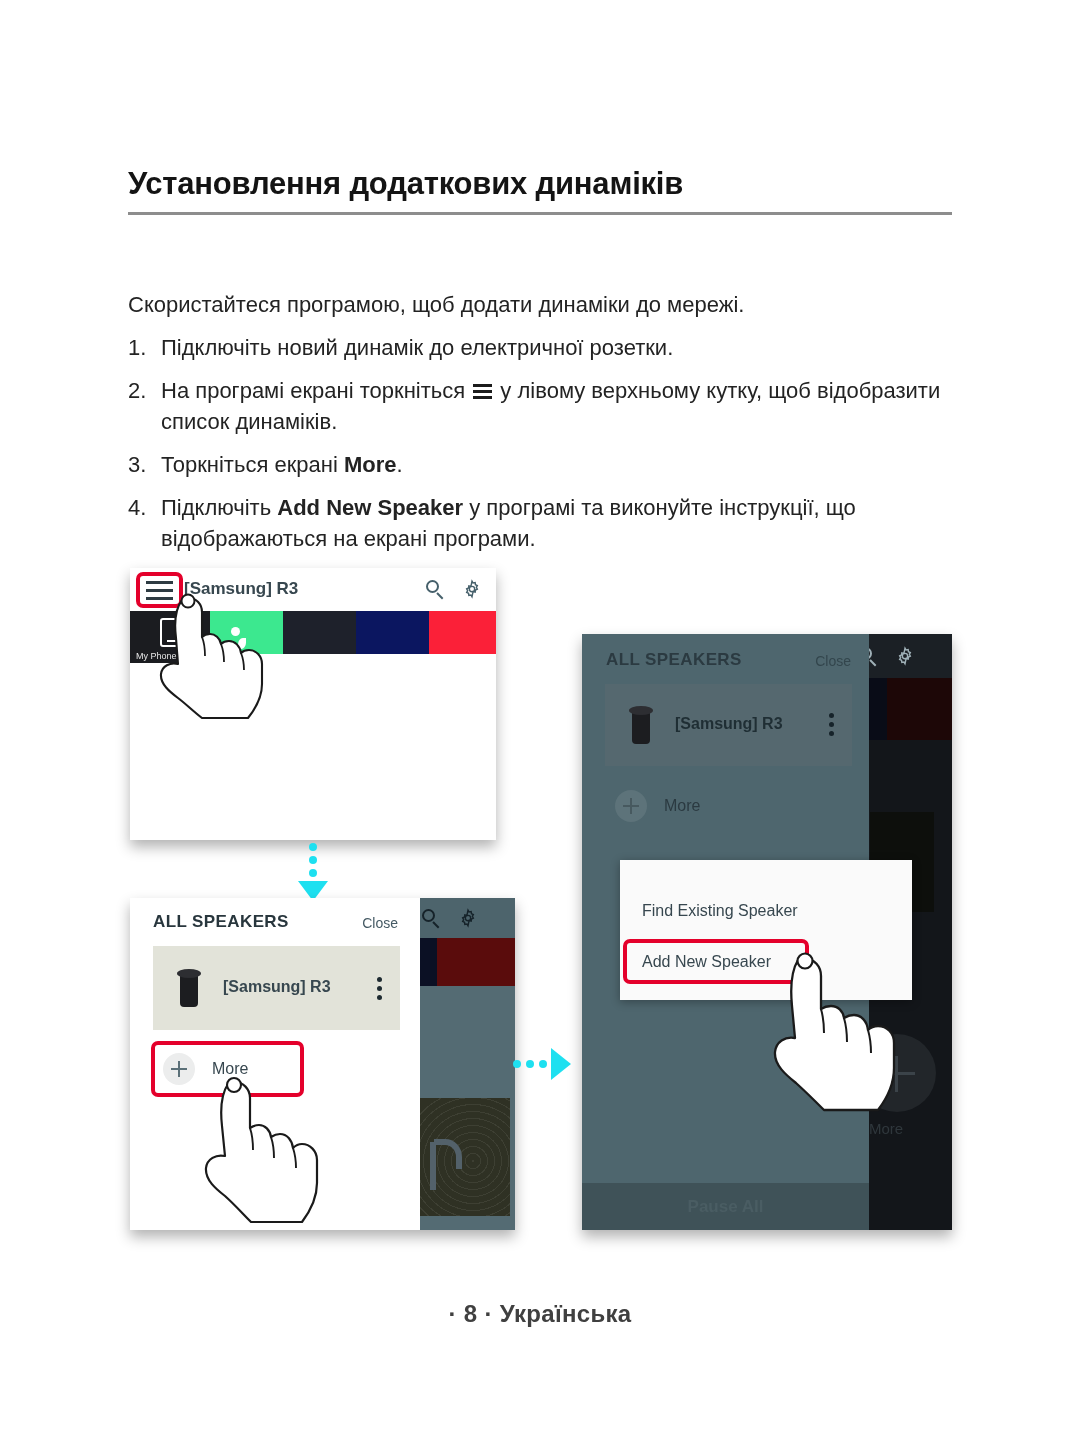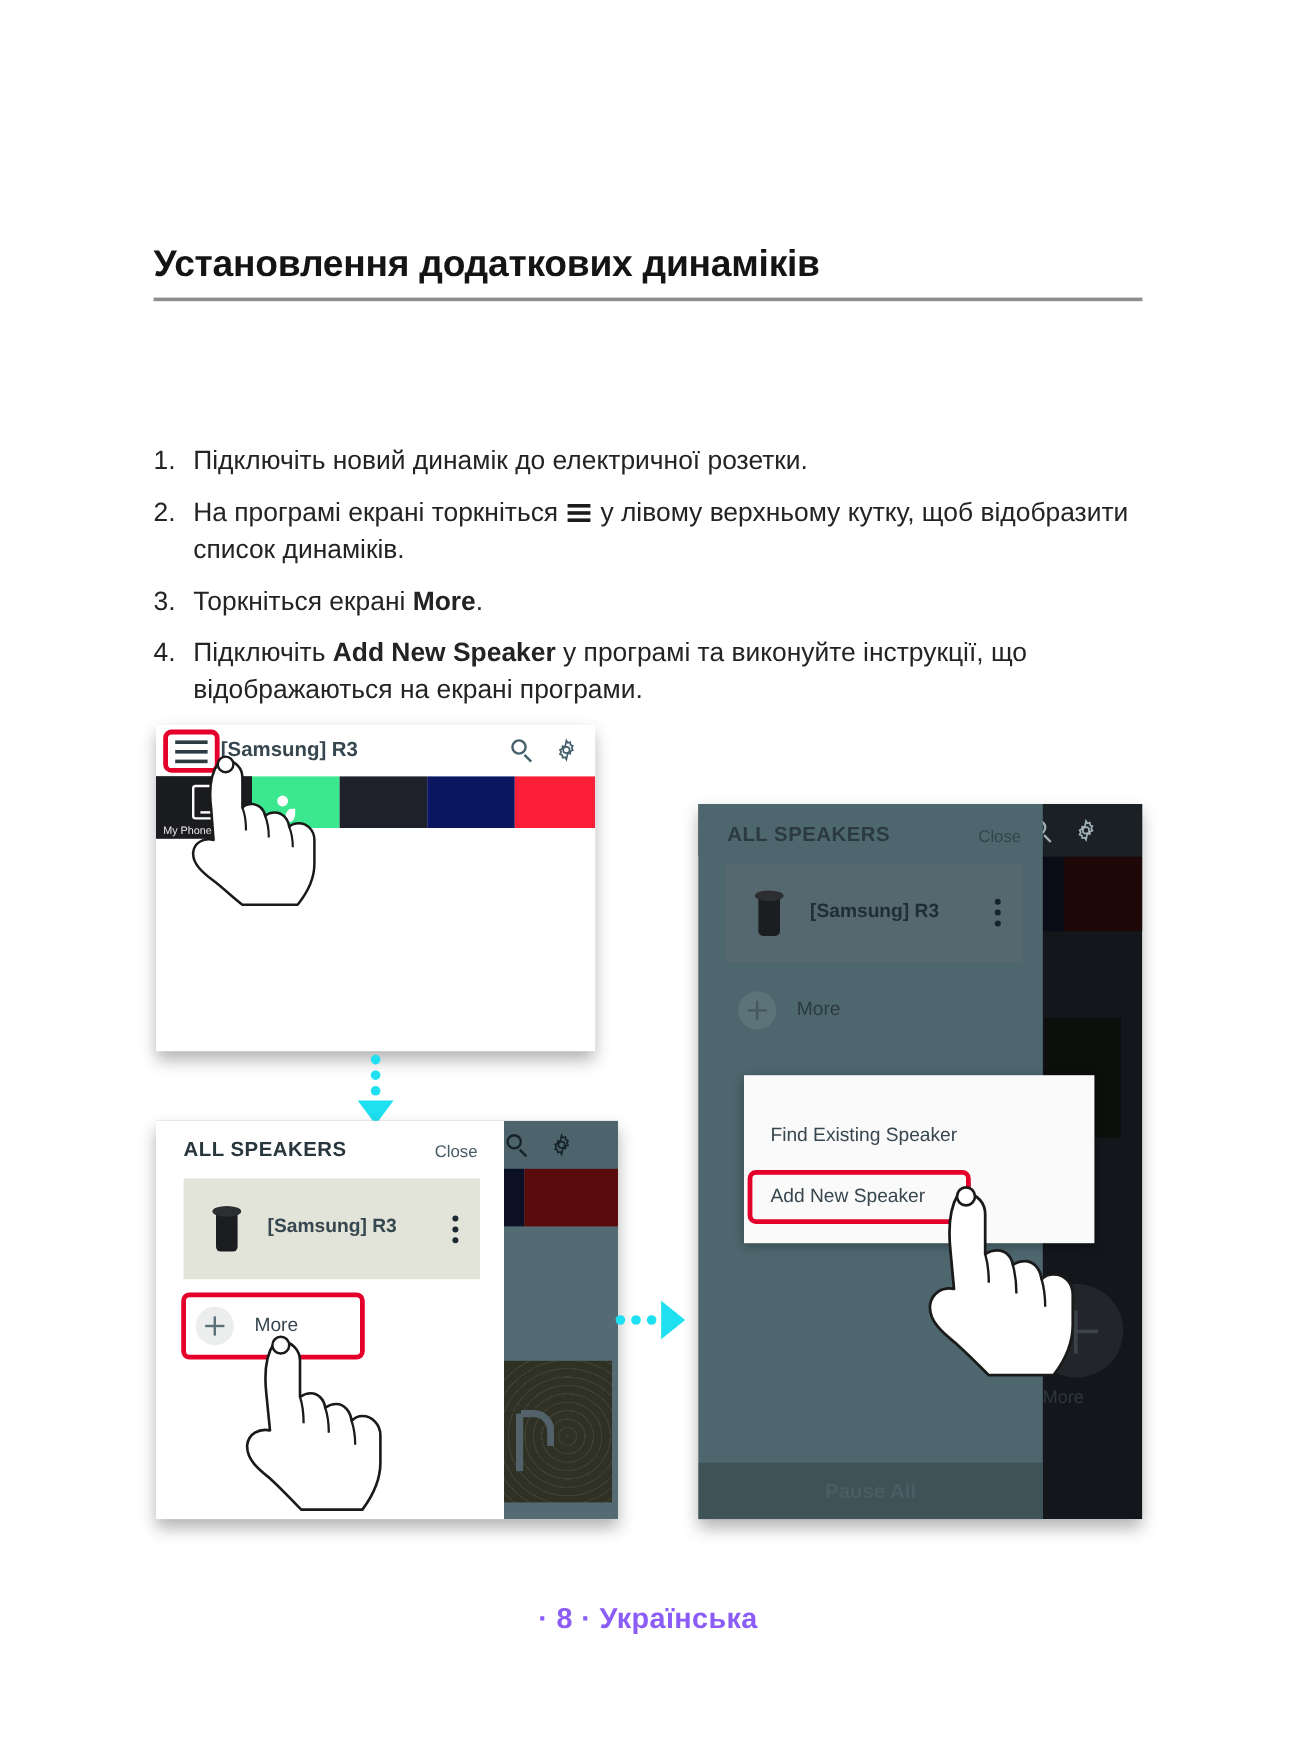--- a/index.html
+++ b/index.html
@@ -7,21 +7,21 @@
   body {
     width:1080px; height:1451px;
     background:#ffffff;
     font-family:"Liberation Sans", sans-serif;
     color:#1a1a1a;
     position:relative;
     overflow:hidden;
   }
 
   
-  .page { position:absolute; inset:0;margin-top:36px; }
+  .page { position:absolute; inset:0; }
 
   .h1 {
     position:absolute; left:128px; top:166px; width:824px;
     font-size:31px; font-weight:bold; letter-spacing:-0.2px;
     color:#141414; line-height:1.15;
   }
   .h1-rule {
     position:absolute; left:128px; top:212px; width:824px; height:3px;
     background:linear-gradient(to right,#8d8d8d,#8d8d8d);
   }
@@ -45,21 +45,21 @@
   }
   .ham-inline i {
     position:absolute; left:0; width:19px; height:2.6px; background:#1b1b1b; display:block;
   }
   .ham-inline i:nth-child(1){ top:0; }
   .ham-inline i:nth-child(2){ top:6px; }
   .ham-inline i:nth-child(3){ top:12px; }
 
   .footer {
     position:absolute; left:0; right:0; top:1300px; text-align:center;
-    font-size:24px; font-weight:bold; color:#8b5cf6; letter-spacing:.3px;
+    font-size:24px; font-weight:bold; color:#404040; letter-spacing:.3px;
   }
 
   
   .shot {
     position:absolute; overflow:hidden; background:#ffffff;
     box-shadow:0 7px 13px rgba(0,0,0,.30);
   }
 
   
   #shot1 { left:130px; top:568px; width:366px; height:272px; }
@@ -299,20 +299,21 @@
     border-left:20px solid #1ee0f0;
   }
 </style>
 </head>
 <body>
 
 <div class="page">
 
   <div class="h1">Установлення додаткових динаміків</div>
   <div class="h1-rule"></div>
+  <div class="intro">Скористайтеся програмою, щоб додати динаміки до мережі.</div>
 
   <div class="steps">
 
     <div class="step">
       <div class="step-num">1.</div>
       <div class="step-txt"><span>Підключіть новий динамік до електричної розетки.</span></div>
     </div>
 
     <div class="step">
       <div class="step-num">2.</div>

